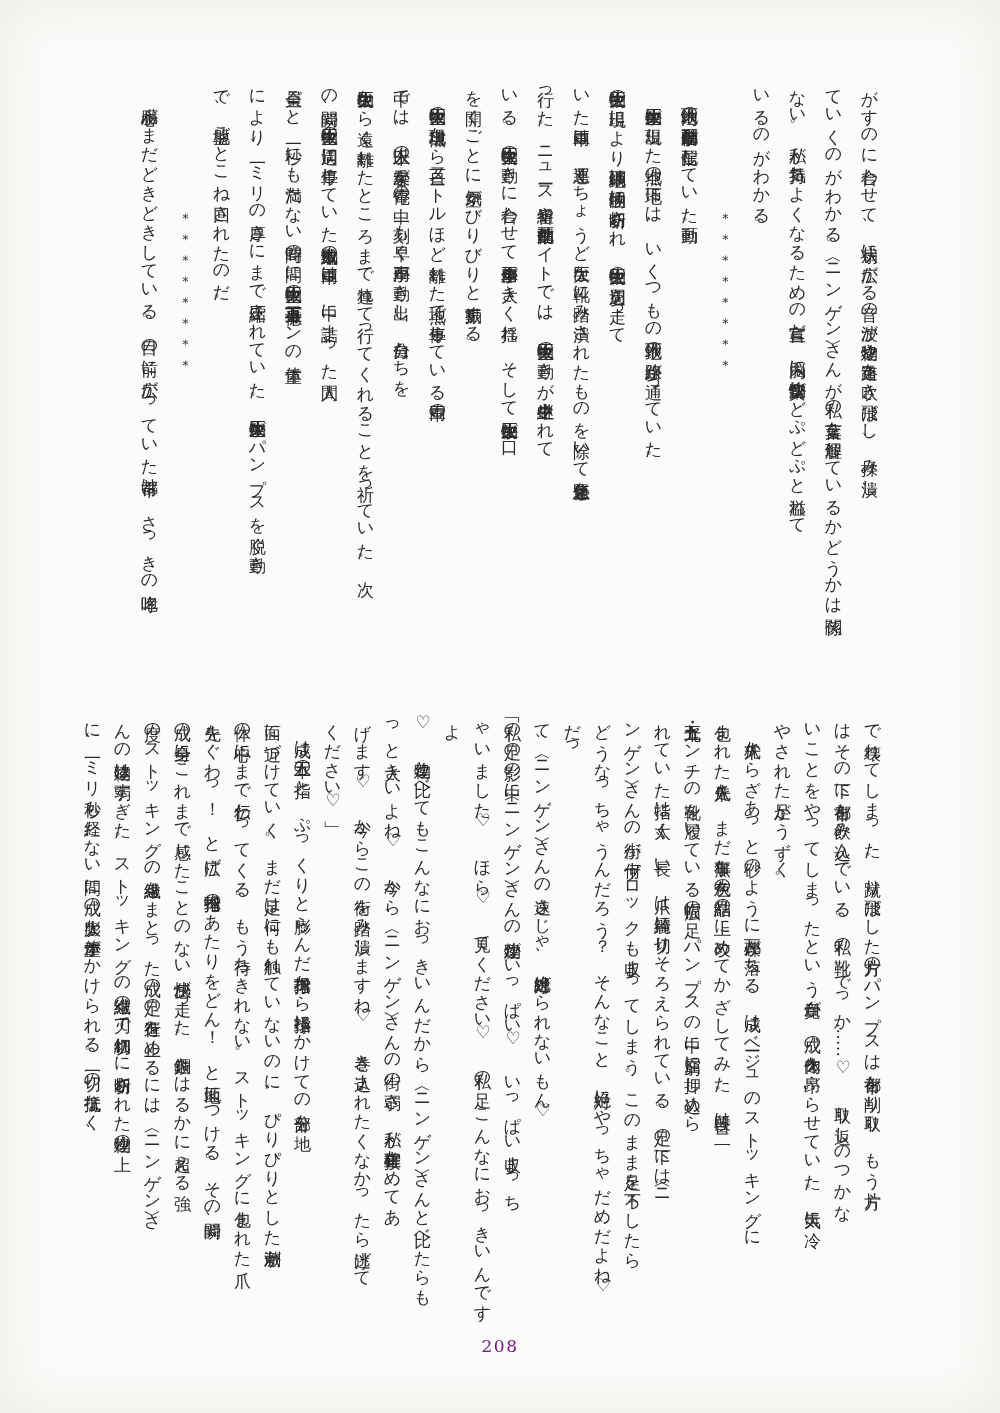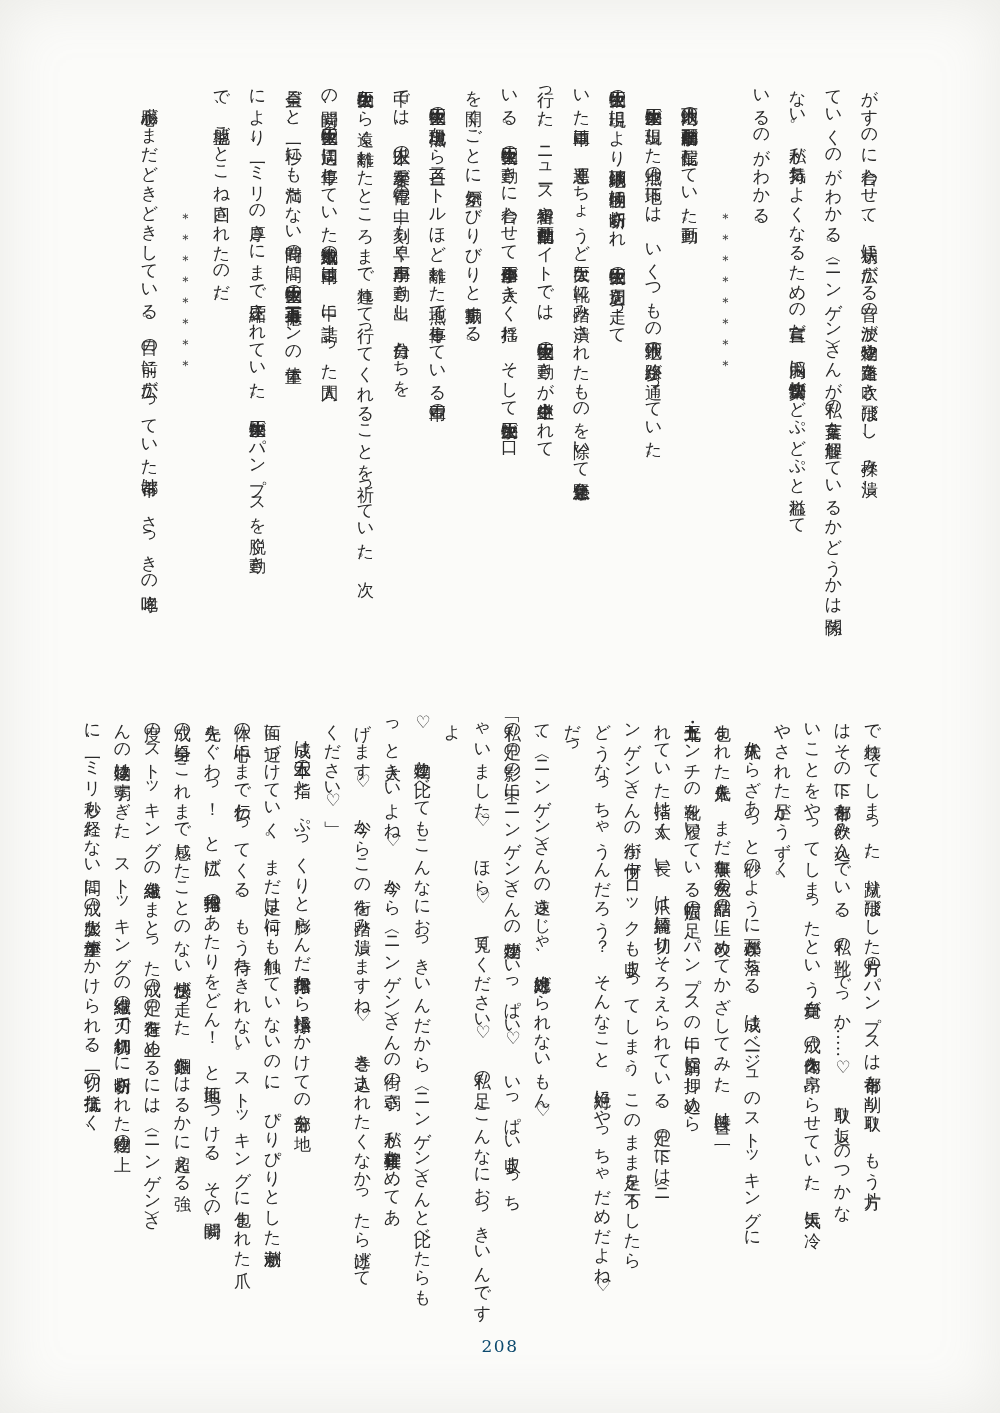--- a/index.html
+++ b/index.html
@@ -33,21 +33,21 @@
     color: #3a3a3a;
   }
   .page-number {
     position: absolute;
     top: 1336px;
     left: 0;
     width: 100%;
     text-align: center;
     font-size: 17px;
     letter-spacing: 1.5px;
-    color: #0c4a6e;
+    color: #701a75;
   }
 </style>
 </head>
 <body>
 
 <div class="page">
 
   <div class="vblock" id="block-top">
     <p>がすのに合わせて、扇状に広がる音の波が建物や道路を吹き飛ばし、揉み潰し</p>
     <p>ていくのがわかる。〈ニンゲン〉さんが私の言葉を理解しているかどうかは関係</p>

